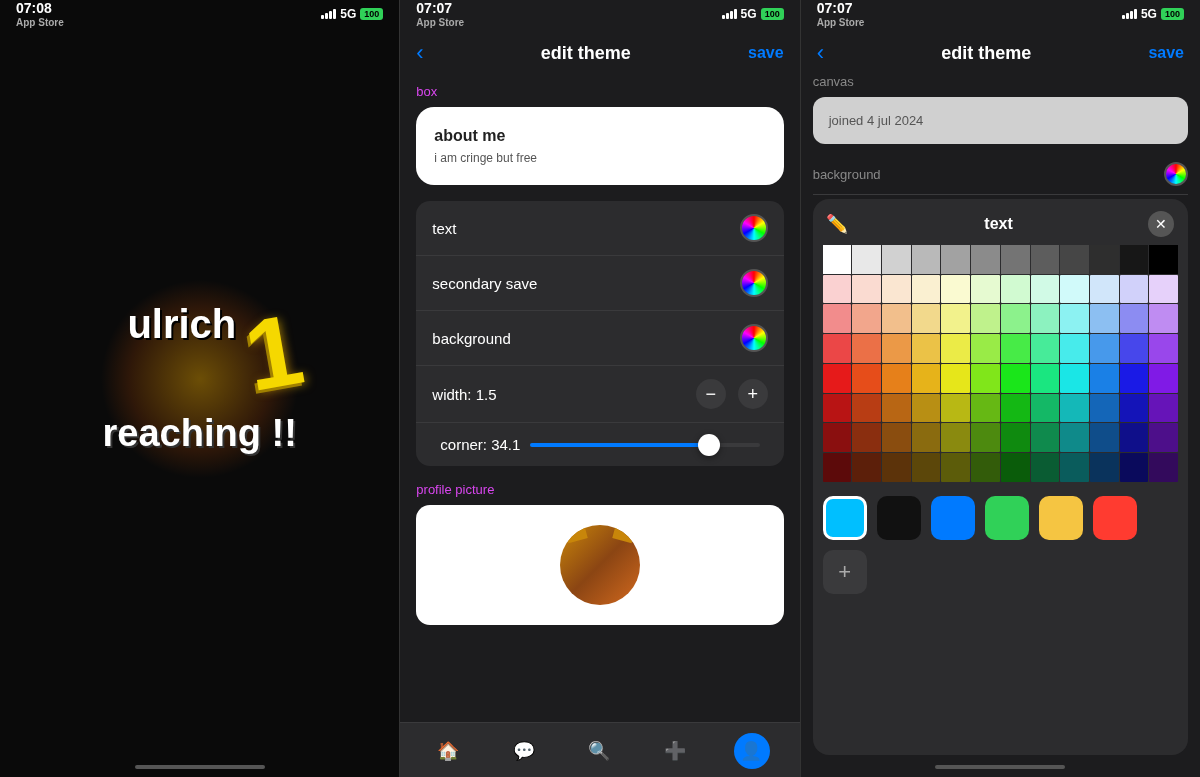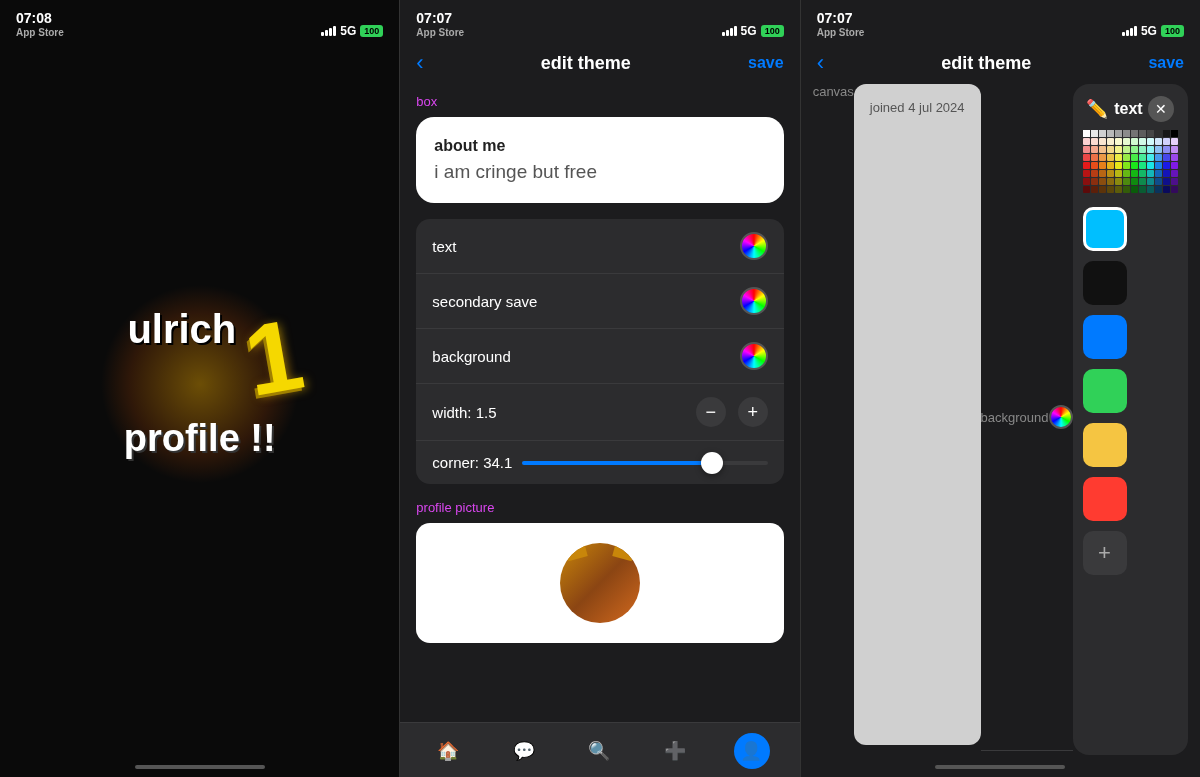--- a/index.html
+++ b/index.html
@@ -21,22 +21,22 @@
       overflow: hidden;
     }
     .panel-1 { background: #0a0a0a; }
     .panel-2 { background: #1c1c1e; border-left: 1px solid #333; border-right: 1px solid #333; }
     .panel-3 { background: #1c1c1e; }
 
     
     .status-bar {
       display: flex;
       justify-content: space-between;
-      align-items: flex-end;
-      padding: 10px 16px 4px;
+      align-items: center;
+      padding: 0 16px 4px;
       font-size: 13px;
       font-weight: 600;
       color: #fff;
       flex-shrink: 0;
     }
     .status-left { display: flex; flex-direction: column; gap: 1px; }
     .status-time { font-size: 14px; font-weight: 700; }
     .status-store { font-size: 10px; color: #aaa; }
     .status-right { display: flex; align-items: center; gap: 4px; }
     .signal-bars { display: flex; align-items: flex-end; gap: 1px; }
@@ -183,21 +183,21 @@
       padding: 20px 18px;
       margin-bottom: 16px;
     }
     .box-title {
       font-size: 16px;
       font-weight: 600;
       color: #222;
       margin-bottom: 6px;
     }
     .box-body {
-      font-size: 19px;
+      font-size: 12px;
       color: #555;
     }
 
     
     .controls-section {
       background: #2c2c2e;
       border-radius: 14px;
       overflow: hidden;
       margin-bottom: 16px;
     }
@@ -235,21 +235,21 @@
       font-size: 18px;
       cursor: pointer;
       display: flex;
       align-items: center;
       justify-content: center;
     }
     .slider-row {
       display: flex;
       align-items: center;
       gap: 10px;
-      padding: 13px 16px;
+      padding: 13px 24px;
     }
     .slider-label { color: #fff; font-size: 15px; flex-shrink: 0; }
     .slider-track {
       flex: 1;
       height: 4px;
       background: #3a3a3c;
       border-radius: 2px;
       position: relative;
     }
     .slider-fill {
@@ -320,20 +320,21 @@
       color: #888;
       cursor: pointer;
     }
     .nav-icon.active { background: #007aff; color: #fff; }
 
     
     .p3-content {
       flex: 1;
       overflow: hidden;
       display: flex;
+      flex-direction: column;
       padding: 0 12px 10px;
     }
     .canvas-label {
       font-size: 13px;
       color: #888;
       margin-bottom: 8px;
     }
     .canvas-preview {
       background: #d0d0d0;
       border-radius: 12px;
@@ -486,21 +487,21 @@
       <span class="battery-badge">100</span>
     </div>
   </div>
 
   <div class="p1-content">
     <div class="glow-circle"></div>
     <div class="level-row">
       <span class="level-text">ulrich</span>
       <span class="level-num">1</span>
     </div>
-    <div class="achieved-text">profile !!</div>
+    <div class="achieved-text">reaching !!</div>
   </div>
   <div class="home-indicator-bar"></div>
 </div>
 
 <div class="panel panel-2">
   <div class="status-bar">
     <div class="status-left">
       <span class="status-time">07:07</span>
       <span class="status-store">App Store</span>
     </div>

